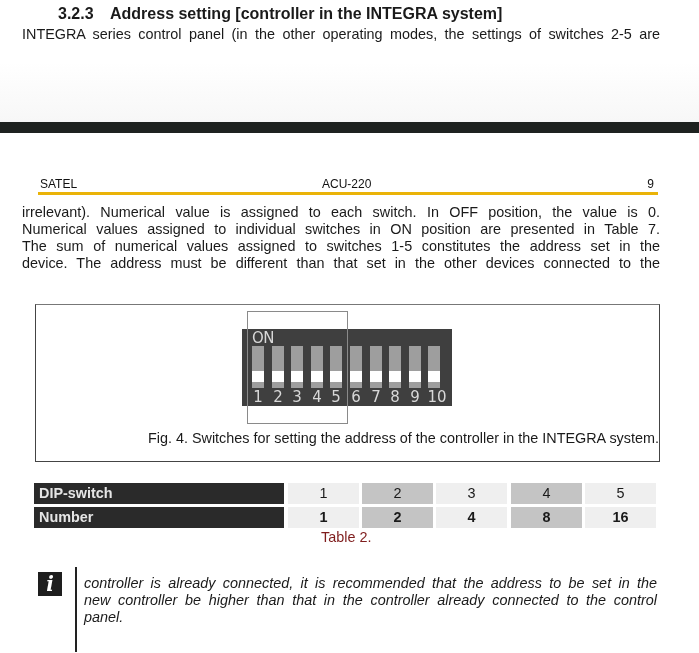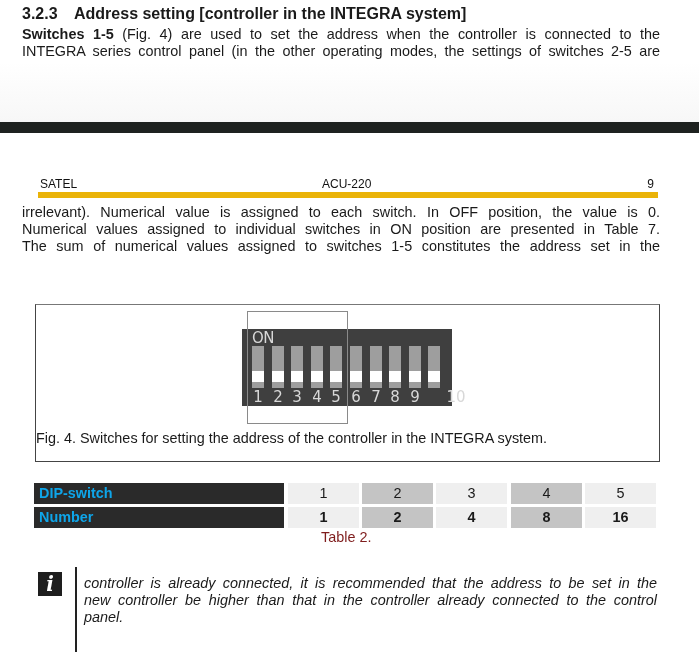--- a/index.html
+++ b/index.html
@@ -6,35 +6,35 @@
   body {
     width: 699px; height: 653px; position: relative; overflow: hidden;
     background: #ffffff; color: #111;
     font-family: "Liberation Sans", sans-serif;
   }
   .abs { position: absolute; }
   .heading {
     left: 22px; top: 5px; font-size: 16px; font-weight: bold; color: #1a1a1a;
     white-space: nowrap;
   }
-  .heading .num { display: inline-block; width: 52px; }
+  .heading .num { display: inline-block; width: 52px; margin-left: 36px; }
   .para {
     left: 22px; width: 638px; font-size: 14.4px; line-height: 17px;
     text-align: justify; color: #1a1a1a;
   }
   .para1 { top: 26px; }
   .para1 .l { display: block; text-align-last: justify; white-space: nowrap; }
   .fade {
     left: 0; top: 62px; width: 699px; height: 60px;
     background: linear-gradient(#ffffff, #f7f7f7);
   }
   .band { left: 0; top: 122px; width: 699px; height: 11px; background: #1e2220; }
   .page-header {
     left: 38px; top: 177px; width: 620px; height: 15px;
-    border-bottom: 6px solid #eab308; font-size: 12px; color: #111;
+    border-bottom: 3px solid #eab308; font-size: 12px; color: #111;
   }
   .page-header .left { position: absolute; left: 2px; top: 0; }
   .page-header .center { position: absolute; left: 284px; top: 0; text-align: center; }
   .page-header .right { position: absolute; right: 4px; top: 0; }
   .para2 { top: 204px; }
   .para2 .l { display: block; text-align-last: justify; white-space: nowrap; }
   .para2 .l.last { text-align-last: left; }
 
   .figure-box {
     left: 35px; top: 304px; width: 623px; height: 156px;
@@ -55,25 +55,25 @@
   }
   .sw-num {
     position: absolute; top: 388px; width: 20px; text-align: center;
     font-size: 15px; color: #d8d8d8; font-family: "DejaVu Sans", sans-serif;
   }
   .highlight {
     left: 247px; top: 311px; width: 99px; height: 111px;
     border: 1px solid #8a8a8a; background: transparent;
   }
   .caption {
-    left: 36px; top: 430px; width: 623px; text-align: left; font-size: 14.4px; color: #1a1a1a;
+    left: 36px; top: 430px; width: 623px; text-align: right; font-size: 14.4px; color: #1a1a1a;
   }
 
   .t-label {
-    left: 34px; width: 250px; height: 21px; background: #2a2a2a; color: #0ea5e9;
+    left: 34px; width: 250px; height: 21px; background: #2a2a2a; color: #e5e5e5;
     font-weight: bold; font-size: 14.4px; line-height: 21px; padding-left: 5px; box-sizing: border-box;
   }
   .t-cell {
     height: 21px; width: 71px; text-align: center; font-size: 14.4px; line-height: 21px; color: #1a1a1a;
   }
   .t-cell.light { background: #efefef; }
   .t-cell.dark { background: #c4c4c4; }
   .t-cell.bold { font-weight: bold; }
   .table-caption { left: 321px; top: 529px; font-size: 14.4px; color: #7f1d1d; }
 
@@ -91,37 +91,37 @@
   .note .l.last { text-align-last: left; }
 </style>
 </head>
 <body>
 
 <div class="abs heading">
   <span class="num">3.2.3</span><span>Address setting [controller in the INTEGRA system]</span>
 </div>
 
 <div class="abs para para1">
-  <span class="l"><b>Switches 1-5</b><span> (Fig. 4) are used to set the address when the controller is connected to the</span></span>
   <span class="l">INTEGRA series control panel (in the other operating modes, the settings of switches 2-5 are</span>
 </div>
 
 <div class="abs fade"></div>
 <div class="abs band"></div>
 
 <div class="abs page-header">
   <span class="left">SATEL</span>
   <span class="center">ACU-220</span>
   <span class="right">9</span>
 </div>
 
 <div class="abs para para2">
   <span class="l">irrelevant). Numerical value is assigned to each switch. In OFF position, the value is 0.</span>
   <span class="l">Numerical values assigned to individual switches in ON position are presented in Table 7.</span>
   <span class="l">The sum of numerical values assigned to switches 1-5 constitutes the address set in the</span>
+  <span class="l">device. The address must be different than that set in the other devices connected to the</span>
 </div>
 
 <div class="abs figure-box"></div>
 <div class="abs dip-body"></div>
 <div class="abs dip-on">ON</div>
 <div id="switches">
     <div class="sw" style="left: 252px;">
       <div class="knob"></div>
     </div>
     <div class="sw-num" style="left: 248px;">1</div>
@@ -153,21 +153,21 @@
       <div class="knob"></div>
     </div>
     <div class="sw-num" style="left: 385px;">8</div>
     <div class="sw" style="left: 409px;">
       <div class="knob"></div>
     </div>
     <div class="sw-num" style="left: 405px;">9</div>
     <div class="sw" style="left: 428px;">
       <div class="knob"></div>
     </div>
-    <div class="sw-num" style="left: 424px; width: 26px; margin-left: 19px;">10</div>
+    <div class="sw-num" style="left: 424px; width: 26px;">10</div>
   </div>
 <div class="abs highlight"></div>
 <div class="abs caption">Fig. 4. Switches for setting the address of the controller in the INTEGRA system.</div>
 
 <div class="abs t-label" style="top:483px;">DIP-switch</div>
 <div class="abs t-label" style="top:507px;">Number</div>
 
 <div class="abs t-cell light" style="left:288px;top:483px;">1</div>
 <div class="abs t-cell dark" style="left:362px;top:483px;">2</div>
 <div class="abs t-cell light" style="left:436px;top:483px;">3</div>

